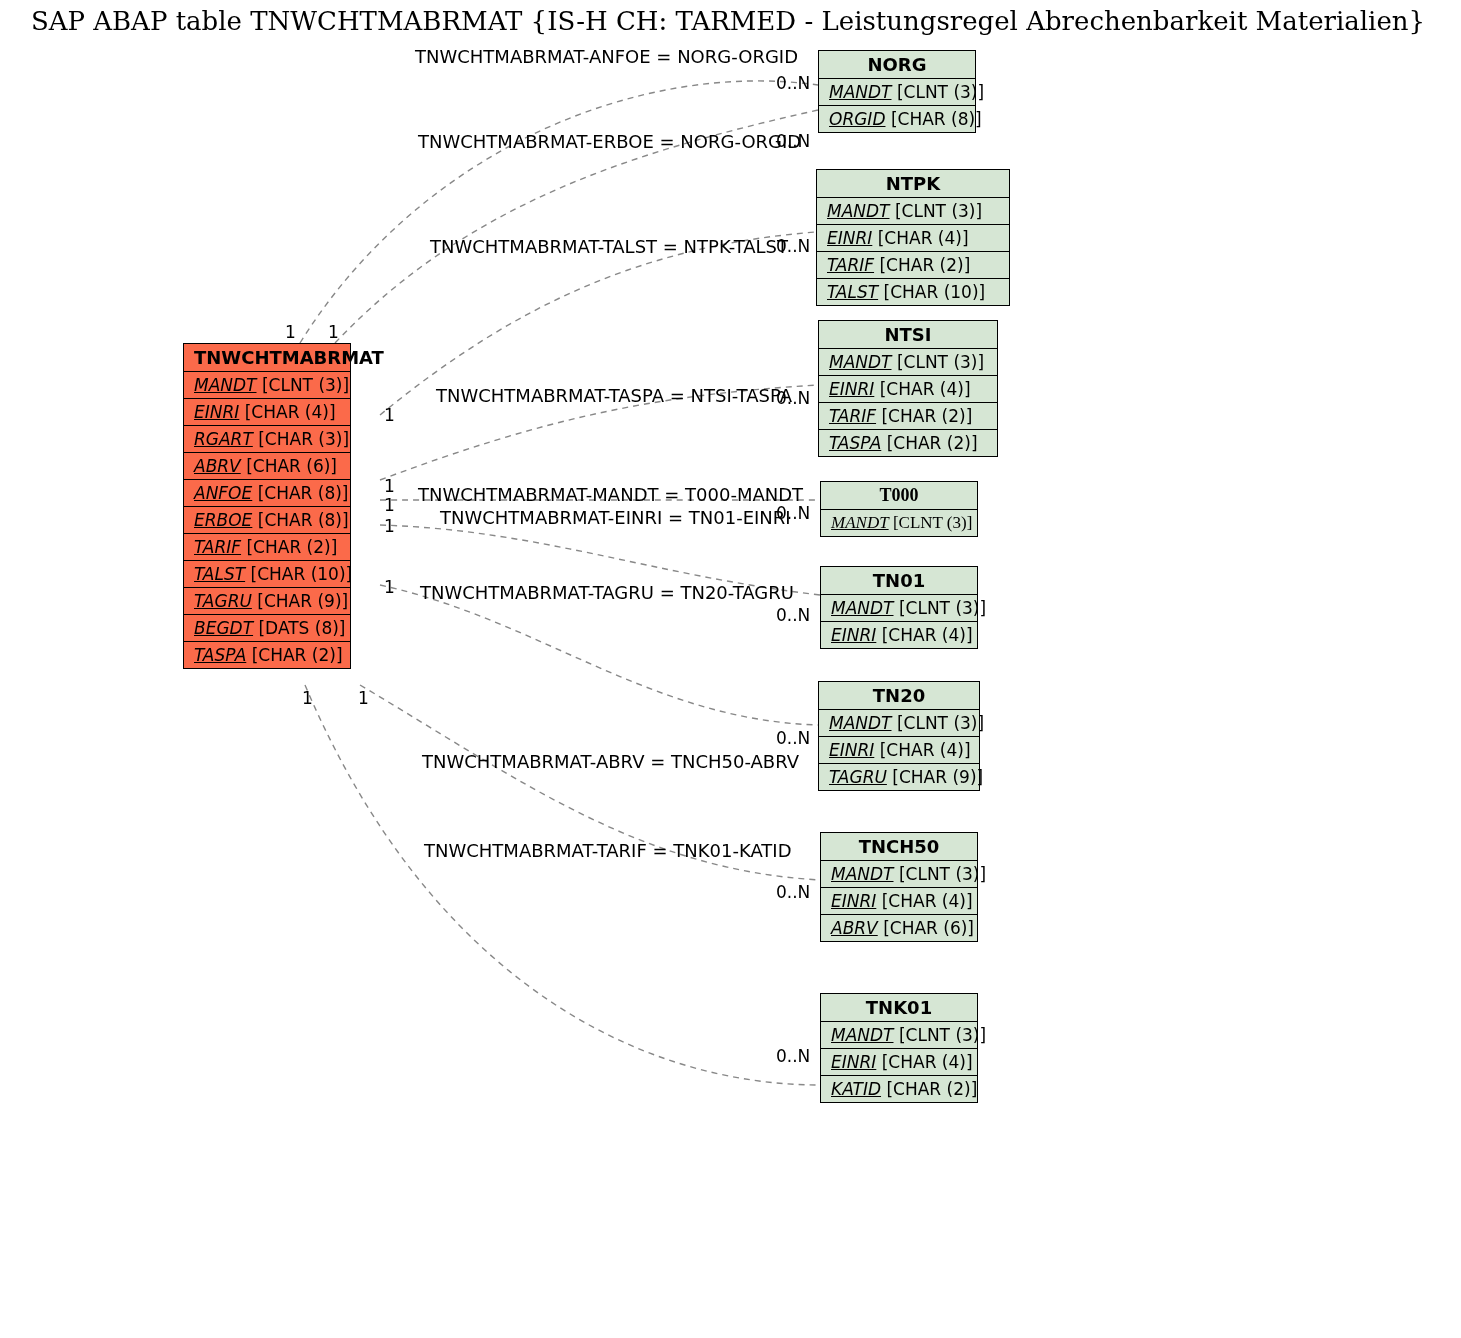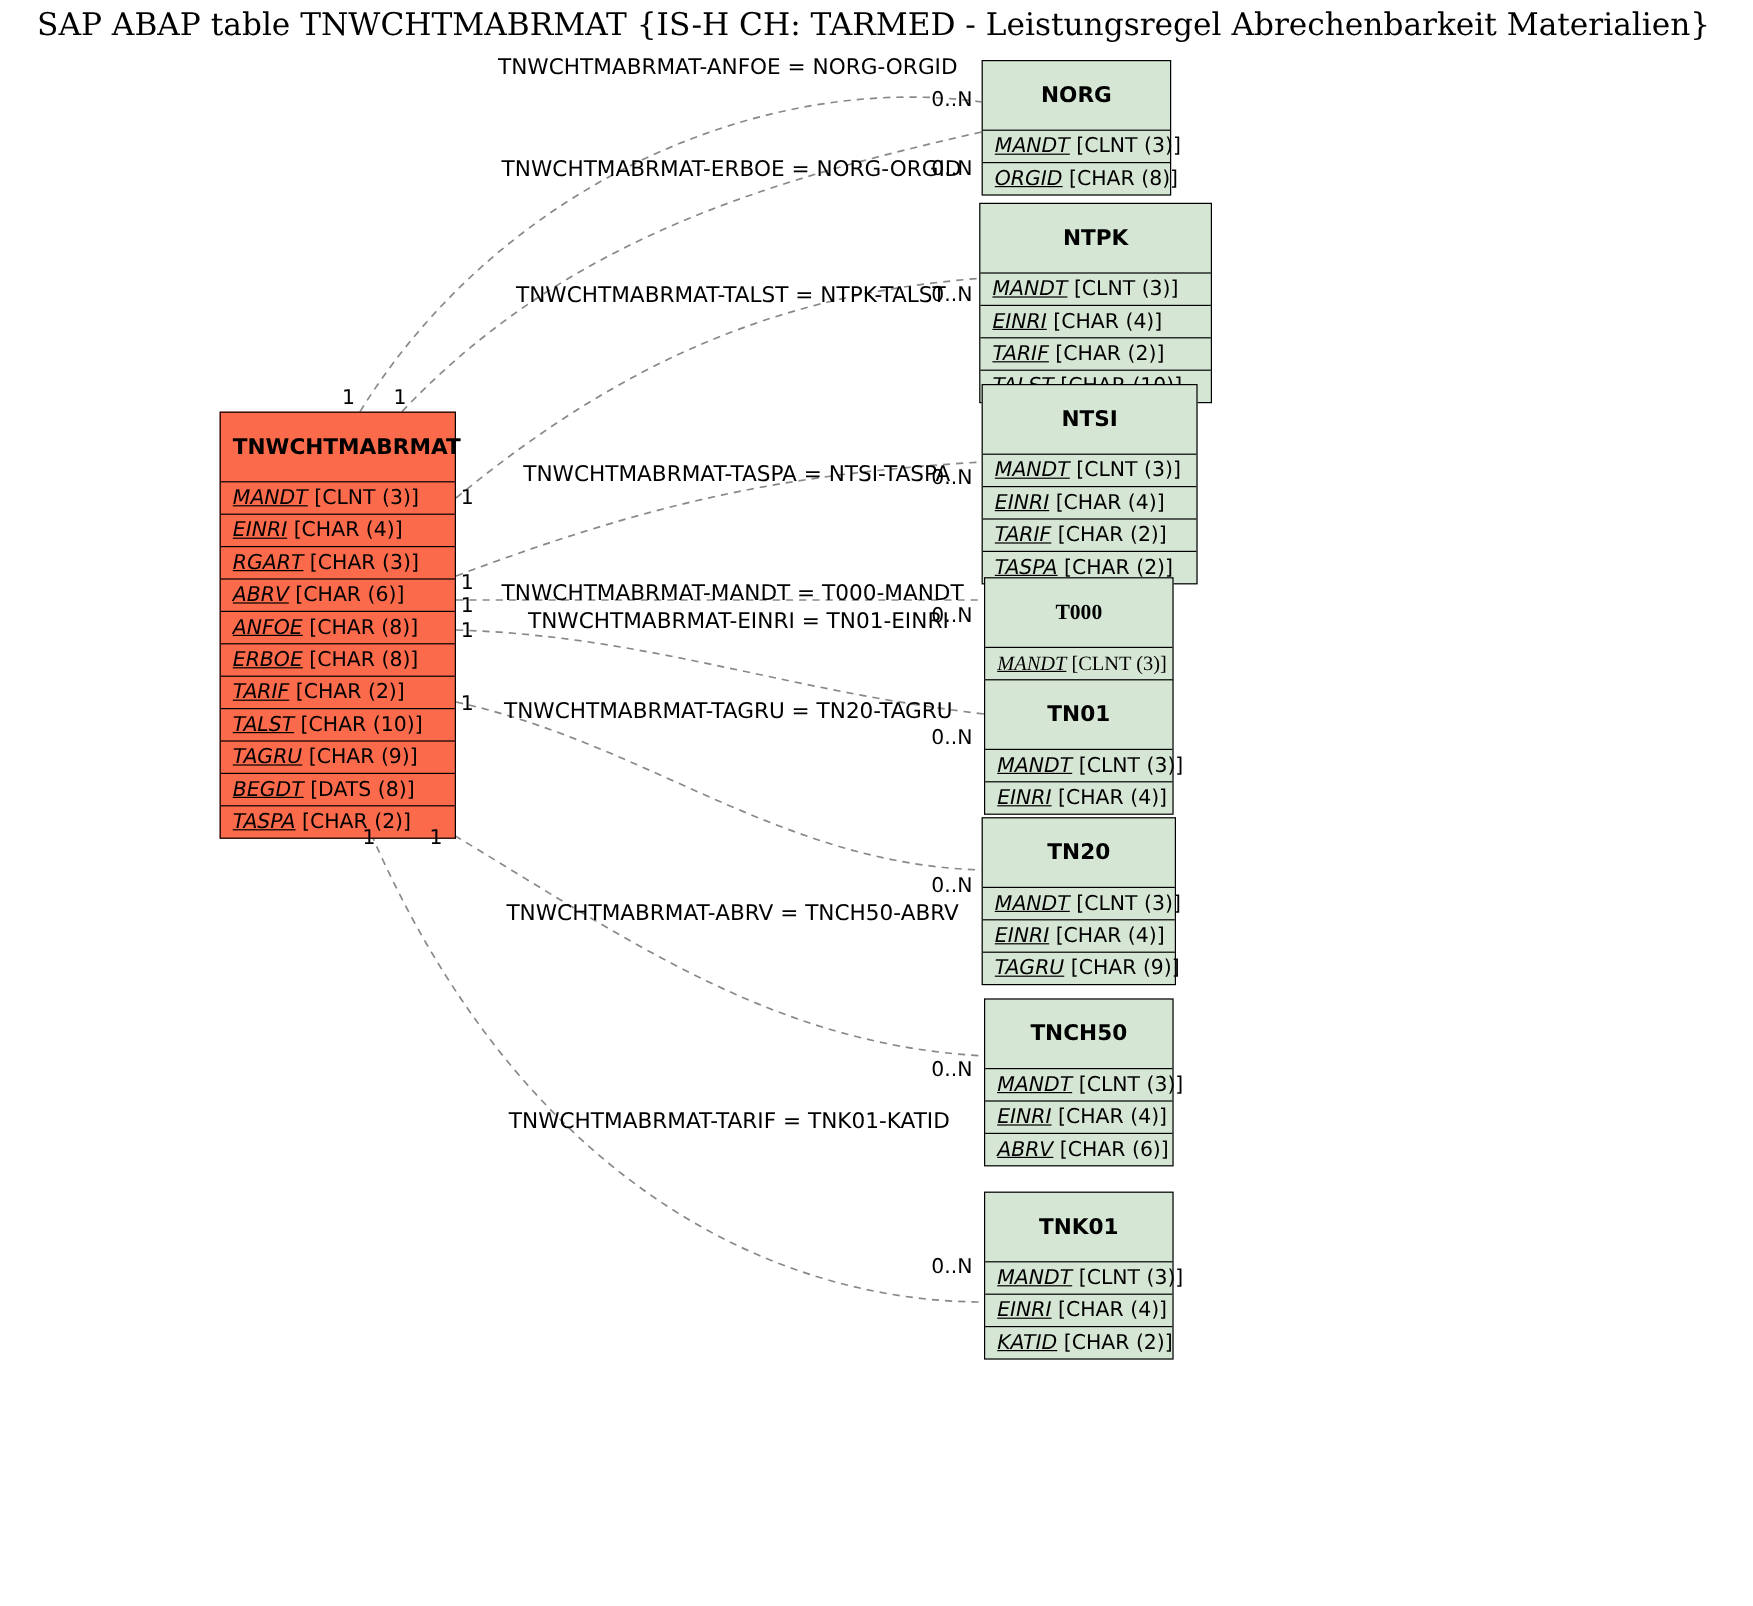--- a/index.html
+++ b/index.html
@@ -36,21 +36,21 @@
     background: #d6e6d4;
     box-sizing: border-box;
   }
   .entity.main {
     background: #fb6a4a;
   }
   .entity .ehead {
     font-weight: bold;
     text-align: center;
     border-bottom: 1px solid #000;
-    padding: 18px 10px;
+    padding: 3px 10px;
     font-size: 18px;
   }
   .entity .erow {
     border-bottom: 1px solid #000;
     padding: 3px 10px;
     font-size: 17px;
     white-space: nowrap;
   }
   .entity .erow:last-child {
     border-bottom: none;
@@ -92,21 +92,21 @@
     <path d="M 380 525 C 540 530, 650 575, 820 595"></path>
 
     <path d="M 380 585 C 540 620, 650 720, 818 725"></path>
 
     <path d="M 360 685 C 520 780, 640 870, 820 880"></path>
 
     <path d="M 305 685 C 430 980, 640 1085, 820 1085"></path>
   </g>
 </svg>
 
-<div class="entity main" style="left:183px; top:343px; width:197px;">
+<div class="entity main" style="left:183px; top:343px; width:168px;">
   <div class="ehead">TNWCHTMABRMAT</div>
   <div class="erow"><span class="fname">MANDT</span> <span>[CLNT (3)]</span></div>
   <div class="erow"><span class="fname">EINRI</span> <span>[CHAR (4)]</span></div>
   <div class="erow"><span class="fname">RGART</span> <span>[CHAR (3)]</span></div>
   <div class="erow"><span class="fname">ABRV</span> <span>[CHAR (6)]</span></div>
   <div class="erow"><span class="fname">ANFOE</span> <span>[CHAR (8)]</span></div>
   <div class="erow"><span class="fname">ERBOE</span> <span>[CHAR (8)]</span></div>
   <div class="erow"><span class="fname">TARIF</span> <span>[CHAR (2)]</span></div>
   <div class="erow"><span class="fname">TALST</span> <span>[CHAR (10)]</span></div>
   <div class="erow"><span class="fname">TAGRU</span> <span>[CHAR (9)]</span></div>
@@ -169,21 +169,21 @@
 </div>
 
 <div class="rel-label" style="left:415px; top:46px;">TNWCHTMABRMAT-ANFOE = NORG-ORGID</div>
 <div class="rel-label" style="left:418px; top:131px;">TNWCHTMABRMAT-ERBOE = NORG-ORGID</div>
 <div class="rel-label" style="left:430px; top:236px;">TNWCHTMABRMAT-TALST = NTPK-TALST</div>
 <div class="rel-label" style="left:436px; top:385px;">TNWCHTMABRMAT-TASPA = NTSI-TASPA</div>
 <div class="rel-label" style="left:418px; top:484px;">TNWCHTMABRMAT-MANDT = T000-MANDT</div>
 <div class="rel-label" style="left:440px; top:507px;">TNWCHTMABRMAT-EINRI = TN01-EINRI</div>
 <div class="rel-label" style="left:420px; top:582px;">TNWCHTMABRMAT-TAGRU = TN20-TAGRU</div>
 <div class="rel-label" style="left:422px; top:751px;">TNWCHTMABRMAT-ABRV = TNCH50-ABRV</div>
-<div class="rel-label" style="left:424px; top:924px;">TNWCHTMABRMAT-TARIF = TNK01-KATID</div>
+<div class="rel-label" style="left:424px; top:840px;">TNWCHTMABRMAT-TARIF = TNK01-KATID</div>
 
 <div class="card-label" style="left:285px; top:322px;">1</div>
 <div class="card-label" style="left:328px; top:322px;">1</div>
 <div class="card-label" style="left:384px; top:405px;">1</div>
 <div class="card-label" style="left:384px; top:476px;">1</div>
 <div class="card-label" style="left:384px; top:495px;">1</div>
 <div class="card-label" style="left:384px; top:516px;">1</div>
 <div class="card-label" style="left:384px; top:577px;">1</div>
 <div class="card-label" style="left:302px; top:688px;">1</div>
 <div class="card-label" style="left:358px; top:688px;">1</div>

